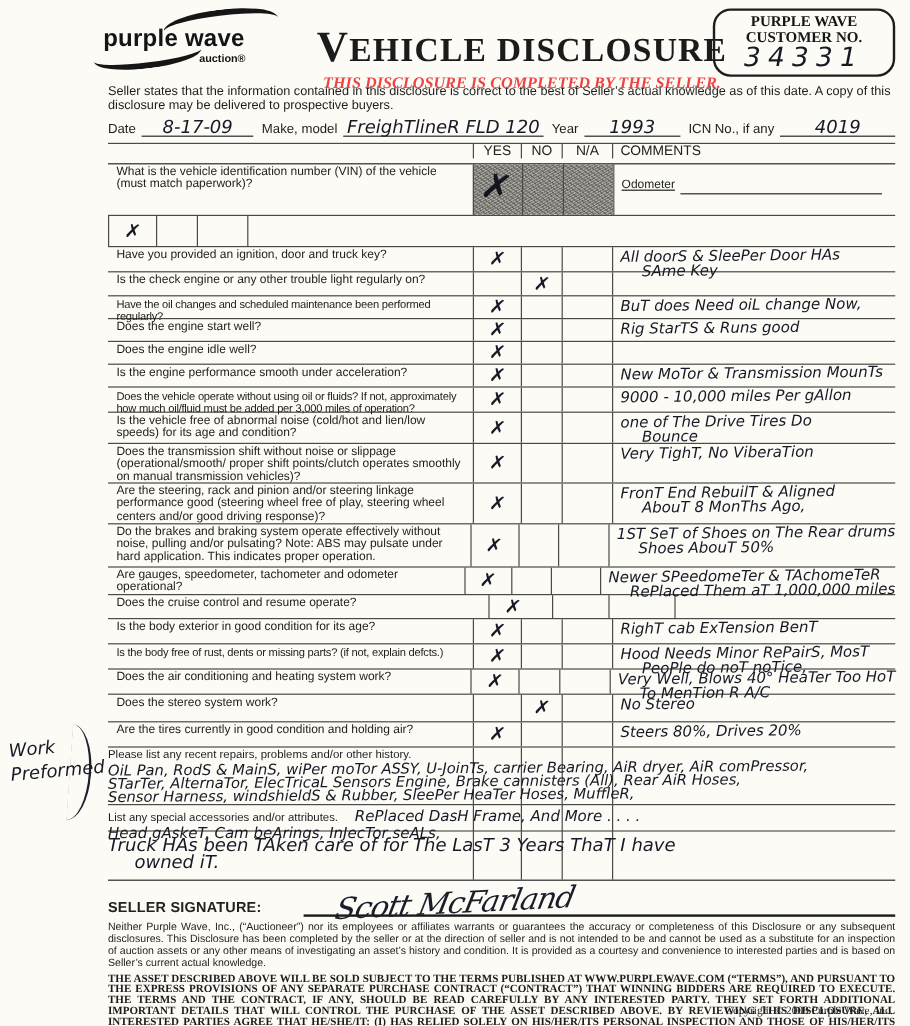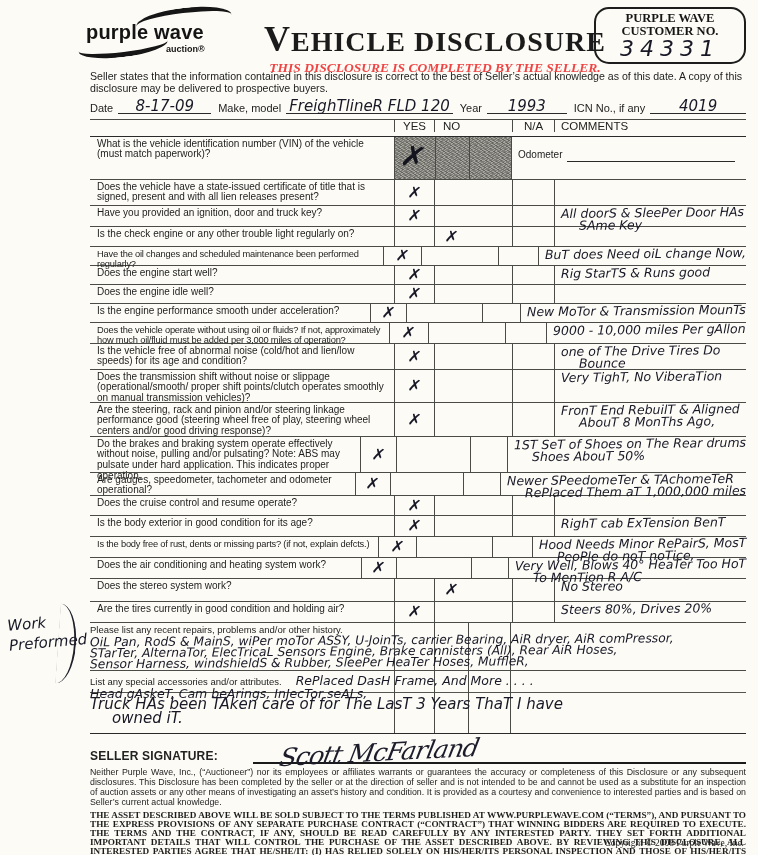--- a/index.html
+++ b/index.html
@@ -29,21 +29,21 @@
   .hw{font-family:"DejaVu Sans",sans-serif;font-style:italic;color:#181826;}
   
   .intro{margin-top:5px;font-size:10.6px;line-height:11.8px;color:#1d1d1d;}
   .infoline{margin-top:4px;display:flex;align-items:flex-end;font-size:11px;color:#1d1d1d;white-space:nowrap;}
   .uval{border-bottom:1.5px solid #2a2a2a;text-align:center;font-size:15px;line-height:14px;padding:0 3px;margin:0 7px 0 5px;}
   .w-date{width:92px;} .w-make{flex:1;} .w-year{width:78px;} .w-icn{width:95px;margin-right:0;}
   
   .thead{margin-top:5px;display:flex;border-top:1px solid #4a4a46;border-bottom:1.5px solid #2a2a2a;font-weight:normal;font-size:11.5px;height:16px;align-items:flex-start;}
   .cell{box-sizing:border-box;}
   .col-q{width:304px;}
-  .m-yes{width:40px;} .m-no{width:34px;} .m-na{width:42px;margin-left:44px;}
+  .m-yes{width:40px;} .m-no{width:34px;} .m-na{width:42px;}
   .bl{border-left:1px solid #4a4a46;}
   .hc{text-align:center;}
   .h-comments{flex:1;padding-left:6px;}
   .qrow{display:flex;border-bottom:1px solid #4a4a46;position:relative;}
   .qcell{width:304px;padding:2px 6px 1px 7px;font-size:10px;line-height:10.8px;color:#1d1d1d;}
   .mcell{display:flex;align-items:center;justify-content:center;border-left:1px solid #4a4a46;}
   .ccell{flex:1;border-left:1px solid #4a4a46;padding:1px 0 0 6px;overflow:visible;}
   .xmark{font-size:16px;font-weight:bold;transform:rotate(8deg);color:#181826;}
   .cline{white-space:nowrap;font-size:12.5px;line-height:12px;transform:rotate(-0.6deg);position:relative;z-index:2;}
   .cline:nth-child(2){margin-left:18px;}
@@ -55,21 +55,21 @@
   #qrows .qrow:nth-child(4){height:18px;}
   #qrows .qrow:nth-child(5){height:18px;}
   #qrows .qrow:nth-child(6){height:18px;}
   #qrows .qrow:nth-child(7){height:18px;}
   #qrows .qrow:nth-child(8){height:20px;}
   #qrows .qrow:nth-child(9){height:25px;}
   #qrows .qrow:nth-child(10){height:32px;}
   #qrows .qrow:nth-child(11){height:33px;}
   #qrows .qrow:nth-child(12){height:35px;}
   #qrows .qrow:nth-child(13){height:22px;}
-  #qrows .qrow:nth-child(14){height:19px;}
+  #qrows .qrow:nth-child(14){height:19px;gap:13px;}
   #qrows .qrow:nth-child(15){height:20px;}
   #qrows .qrow:nth-child(16){height:20px;}
   #qrows .qrow:nth-child(17){height:20px;}
   #qrows .qrow:nth-child(18){height:22px;justify-content:space-between;}
   #qrows .qrow:nth-child(19){height:20px;}
   
   #qrows .qrow:nth-child(4) .qcell,
   #qrows .qrow:nth-child(8) .qcell,
   #qrows .qrow:nth-child(16) .qcell{font-size:9.3px;letter-spacing:-0.2px;line-height:10px;}
   
@@ -77,21 +77,21 @@
     background:
       repeating-linear-gradient(37deg, rgba(55,55,50,.38) 0 1px, rgba(0,0,0,0) 1px 3px),
       repeating-linear-gradient(-29deg, rgba(35,35,33,.30) 0 1px, rgba(0,0,0,0) 1px 2px),
       #a6a59e;}
   .markzone .inner-vline{position:absolute;top:0;bottom:0;width:1px;background:#4a4a46;}
   .iv1{left:40px;} .iv2{left:74px;}
   .bigx{position:absolute;left:6px;top:2px;font-size:30px;font-weight:bold;transform:rotate(12deg);color:#14141f;}
   .vin-comments{padding-top:2px;}
   .plabel{font-size:10px;color:#1d1d1d;margin-right:5px;}
   .vinval{display:inline-block;border-bottom:1.5px solid #2a2a2a;font-size:13.5px;line-height:13px;white-space:nowrap;padding:0 2px;}
-  .odoline{margin-top:5px;}
+  .odoline{margin-top:5px;text-decoration:underline;}
   .odblank{display:inline-block;width:168px;border-bottom:1.5px solid #2a2a2a;height:10px;vertical-align:bottom;}
   
   .bottom{position:relative;border-bottom:1.5px solid #2a2a2a;}
   .bottom .vline{position:absolute;top:0;bottom:0;width:1px;background:#4a4a46;z-index:1;}
   .vl1{left:304px;} .vl2{left:344px;} .vl3{left:378px;} .vl4{left:420px;}
   .repairs{padding-top:1px;height:46px;}
   .plabel-s{font-size:9.5px;color:#1d1d1d;}
   .rline{white-space:nowrap;font-size:12.3px;line-height:11.3px;position:relative;z-index:2;transform:rotate(-0.4deg);}
   .accessories{border-top:1px solid #4a4a46;height:21px;position:relative;}
   .acc-right{display:inline;white-space:nowrap;font-size:12.5px;margin-left:14px;position:relative;z-index:2;}
@@ -166,21 +166,20 @@
     </div>
     <div class="cell ccell vin-comments">
       <div class="odoline">
         <span class="plabel">Odometer</span><span class="odblank"></span>
       </div>
     </div>
   </div>
 
   <div id="qrows">
       <div class="qrow">
-        <div class="cell qcell">Does the vehicle have a state-issued certificate of title that is signed, present and with all lien releases present?</div>
         <div class="cell mcell m-yes">
           <div class="xmark hw">✗</div>
         </div>
         <div class="cell mcell m-no"></div>
         <div class="cell mcell m-na"></div>
         <div class="cell ccell"></div>
       </div>
       <div class="qrow">
         <div class="cell qcell">Have you provided an ignition, door and truck key?</div>
         <div class="cell mcell m-yes">

